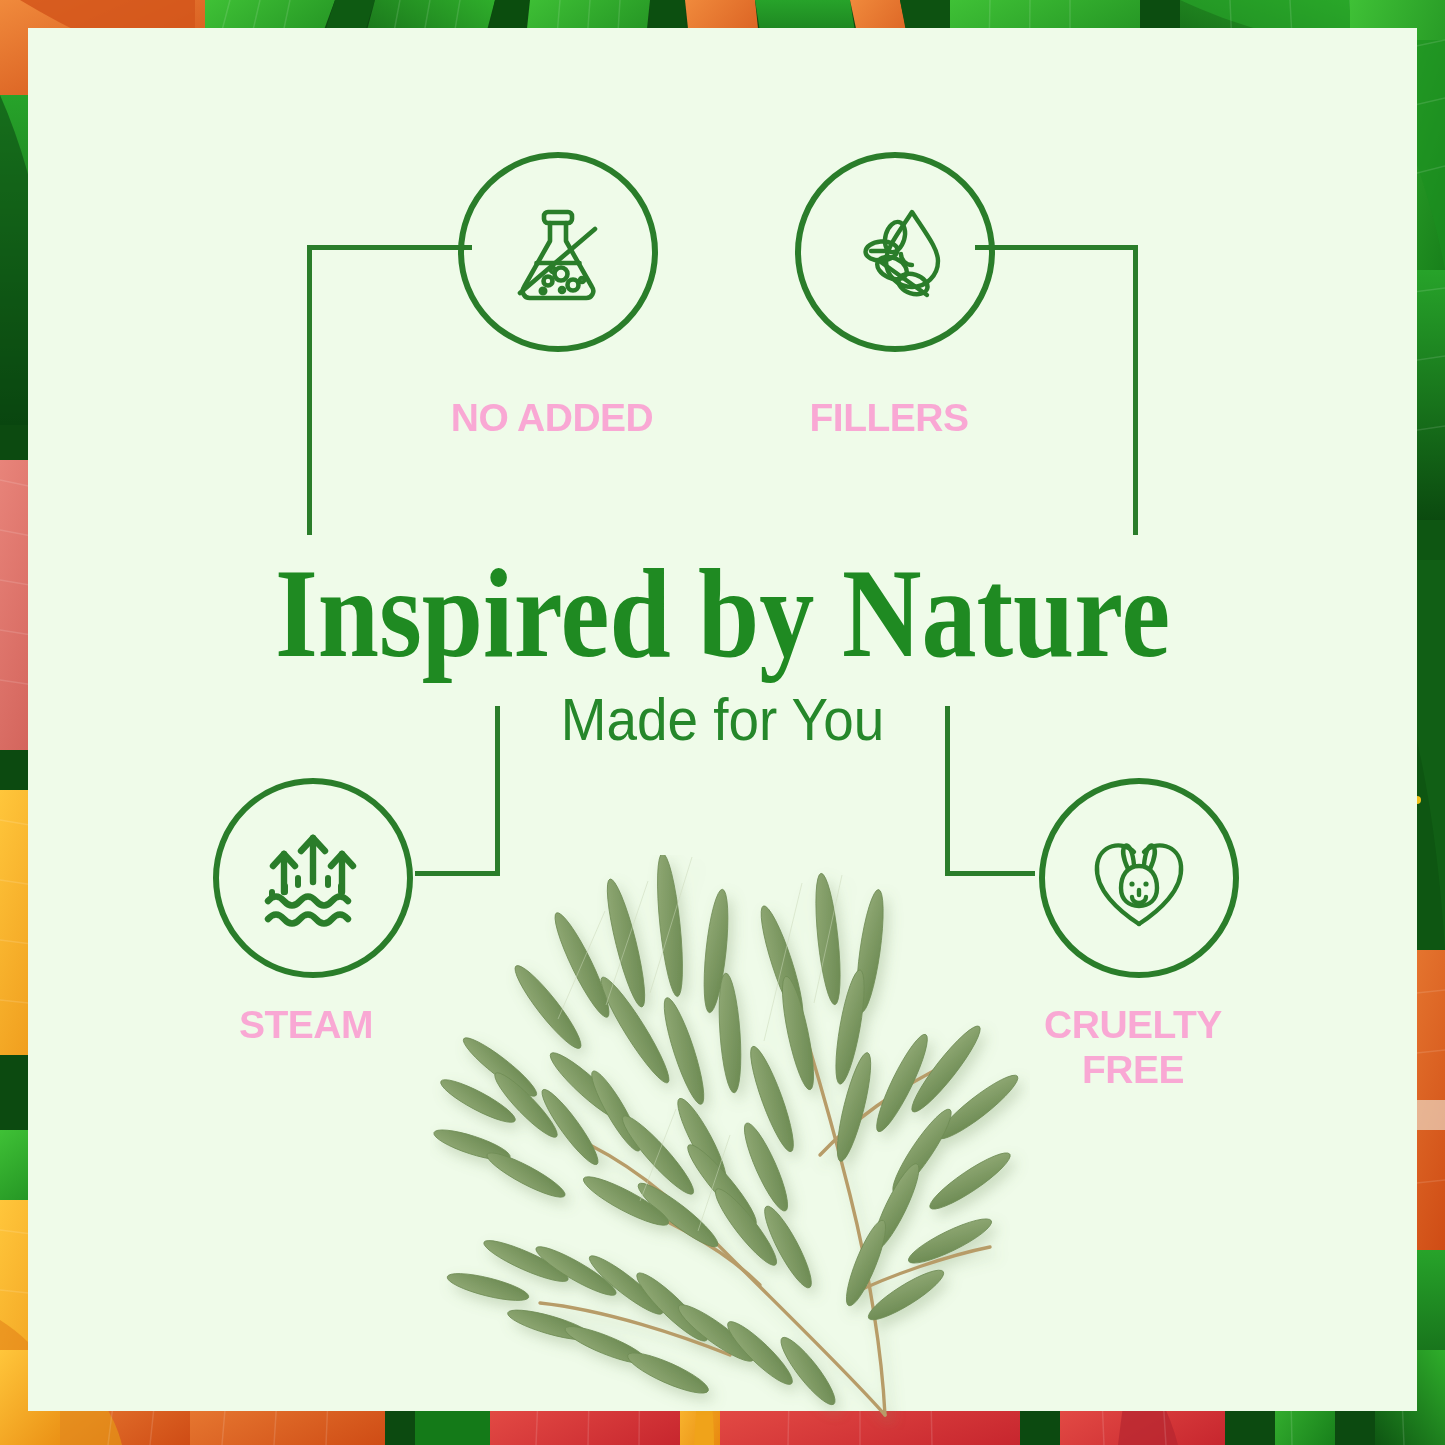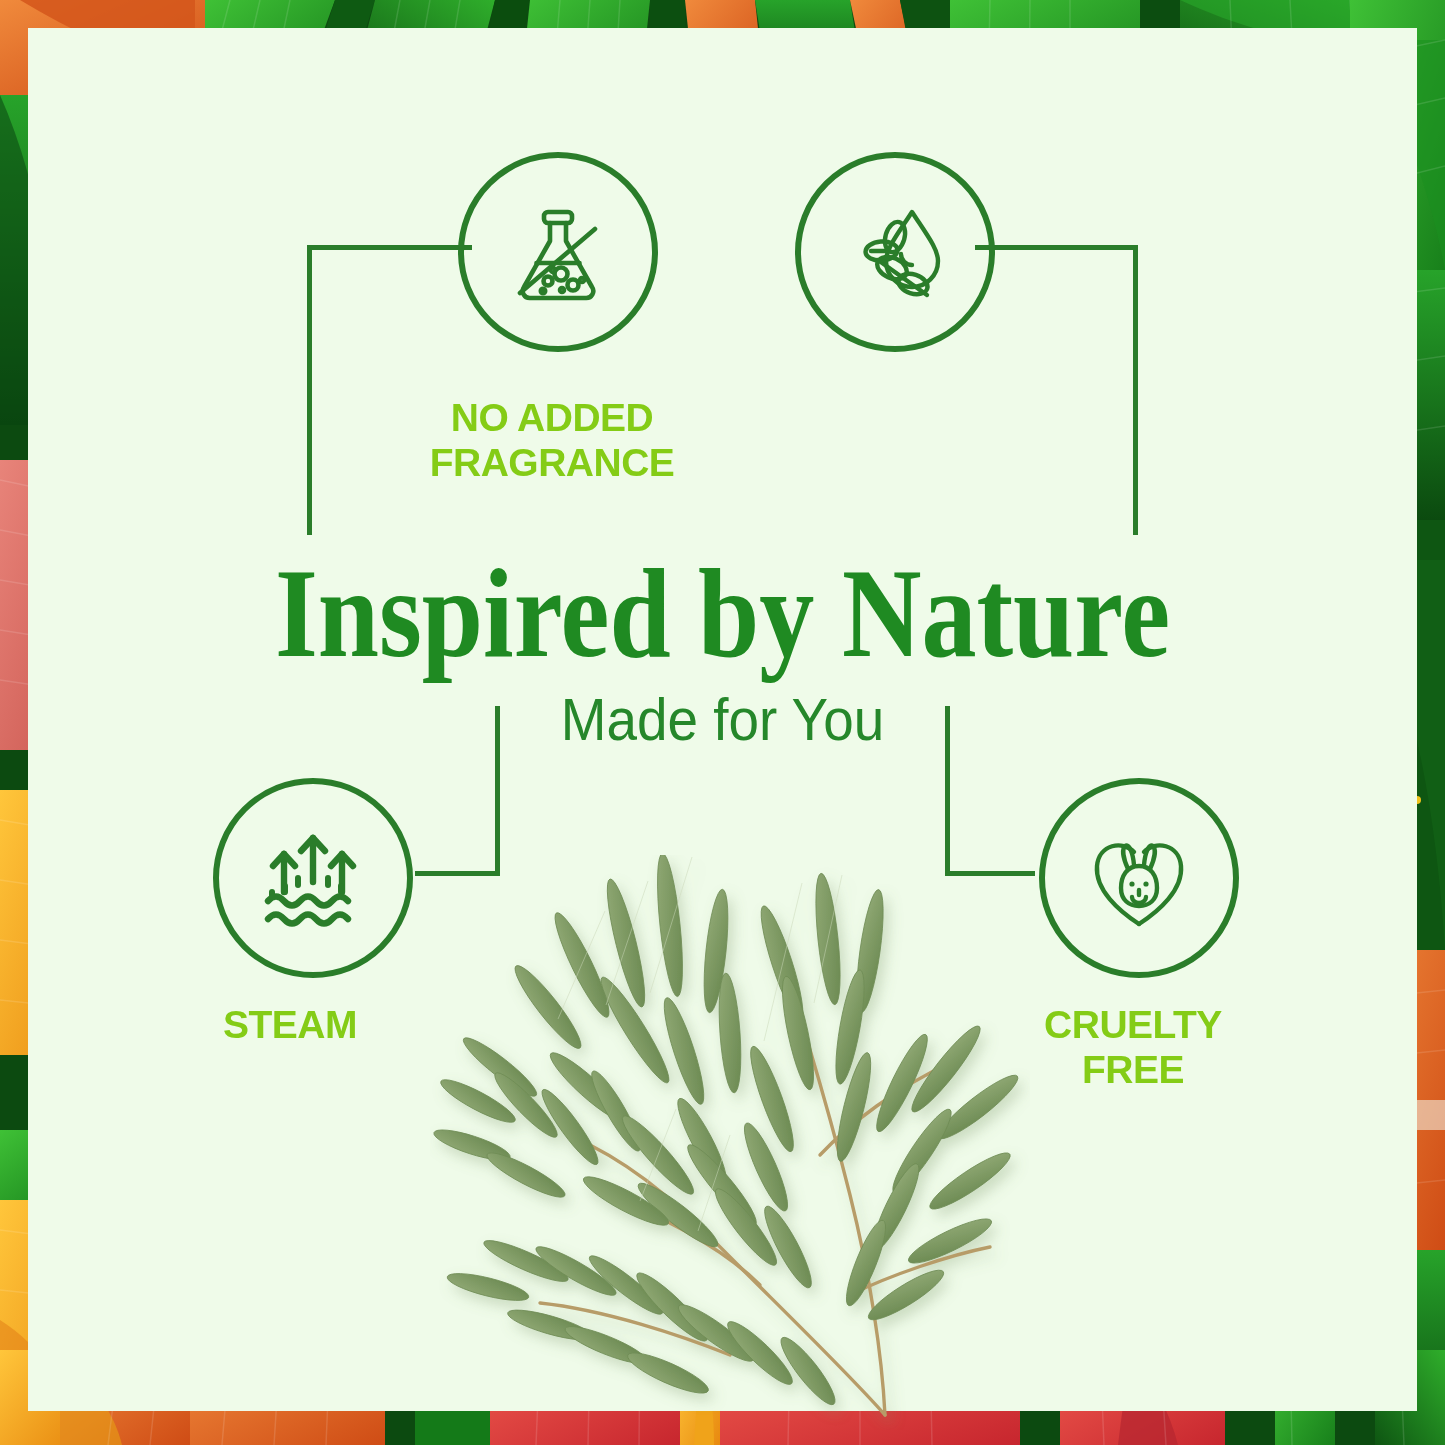--- a/index.html
+++ b/index.html
@@ -29,21 +29,21 @@
   
   .badge{
     position:absolute;z-index:8;border-radius:50%;
     border:6px solid #2a7d2a;background:transparent;
     display:flex;align-items:center;justify-content:center;
   }
   .badge svg{display:block;}
 
   
   .caption{
-    position:absolute;z-index:9;color:#84cc16;
+    position:absolute;z-index:9;color:#f9a8d4;
     font-weight:bold;text-align:center;line-height:1.16;
     letter-spacing:-0.5px;
     font-family:"Liberation Sans", sans-serif;
   }
   .cap-lg{font-size:39px;}
 
   
   .headline{
     position:absolute;z-index:9;
     width:100%;text-align:center;
@@ -238,38 +238,38 @@
         <circle cx="55" cy="78" r="2"></circle>
         <circle cx="84" cy="88" r="2"></circle>
         <circle cx="45" cy="99" r="2.2"></circle>
         <circle cx="64" cy="98" r="2"></circle>
         <path d="M22 101 L97 37" stroke-width="4.6"></path>
       </svg>
     </span>
   </div>
   <div class="caption cap-lg" style="left:352px;top:395px;width:400px;">
     <div>NO ADDED</div>
-    <div>FRAGRANCE</div>
   </div>
 
   <div class="badge" style="left:795px;top:152px;width:188px;height:188px;">
     <span>
       <svg width="120" height="120" viewBox="0 0 120 120" fill="none" stroke="#2a7d2a" stroke-width="4.4" stroke-linecap="round" stroke-linejoin="round">
         <path d="M77 20 C 92 43, 103 57, 103 69 a26 26 0 0 1 -52 0 c0 -12 11 -26 26 -49 z"></path>
         <path d="M66 62 a11 11 0 0 0 11 11"></path>
         <path d="M43 68 L92 103"></path>
         <ellipse cx="46.5" cy="59" rx="16" ry="9.5" transform="rotate(-4 46.5 59)"></ellipse>
         <path d="M36 59 h15"></path>
         <ellipse cx="60" cy="45" rx="9.5" ry="15.5" transform="rotate(16 60 45)"></ellipse>
         <ellipse cx="57" cy="76" rx="15.5" ry="10" transform="rotate(24 57 76)"></ellipse>
         <ellipse cx="78" cy="92" rx="15" ry="9.5" transform="rotate(18 78 92)"></ellipse>
       </svg>
     </span>
   </div>
   <div class="caption cap-lg" style="left:689px;top:395px;width:400px;">
+    <div>FILLERS</div>
   </div>
 
   <div class="headline" style="left:0;top:549px;">Inspired by Nature</div>
   <div class="subhead" style="left:0;top:686px;">Made for You</div>
 
   <div class="badge" style="left:213px;top:778px;width:188px;height:188px;">
     <span>
       <svg width="124" height="124" viewBox="0 0 124 124" fill="none" stroke="#2a7d2a" stroke-width="6.4" stroke-linecap="round" stroke-linejoin="round">
         <path d="M62 22 v44"></path>
           <path d="M50 35 L62 22 L74 35"></path>
@@ -281,21 +281,21 @@
         <path d="M47 62 v7" stroke-width="6"></path>
         <path d="M77 62 v7" stroke-width="6"></path>
         <path d="M34 70 v6" stroke-width="6"></path>
         <path d="M90 70 v6" stroke-width="6"></path>
         <path d="M21 76 v4" stroke-width="6"></path>
         <path d="M17 85 q8 -9 16 0 t16 0 t16 0 t16 0 t16 0" stroke-width="6.4"></path>
         <path d="M17 103 q8 -9 16 0 t16 0 t16 0 t16 0 t16 0" stroke-width="6.4"></path>
       </svg>
     </span>
   </div>
-  <div class="caption cap-lg" style="left:90px;top:1002px;width:400px;">
+  <div class="caption cap-lg" style="left:106px;top:1002px;width:400px;">
     <div>STEAM</div>
   </div>
 
   <div class="badge" style="left:1039px;top:778px;width:188px;height:188px;">
     <span>
       <svg width="124" height="124" viewBox="0 0 124 124" fill="none" stroke="#2a7d2a" stroke-width="4.4" stroke-linecap="round" stroke-linejoin="round">
         <path d="M57 36 C 46 24, 22 28, 20 50 c -2 24, 22 45, 42 58"></path>
         <path d="M67 36 C 78 24, 102 28, 104 50 c 2 24, -22 45, -42 58"></path>
         <path d="M51 53 C 46 42, 45 33, 48 30 c 4 -3, 8 7, 9 19"></path>
         <path d="M73 53 C 78 42, 79 33, 76 30 c -4 -3, -8 7, -9 19"></path>

